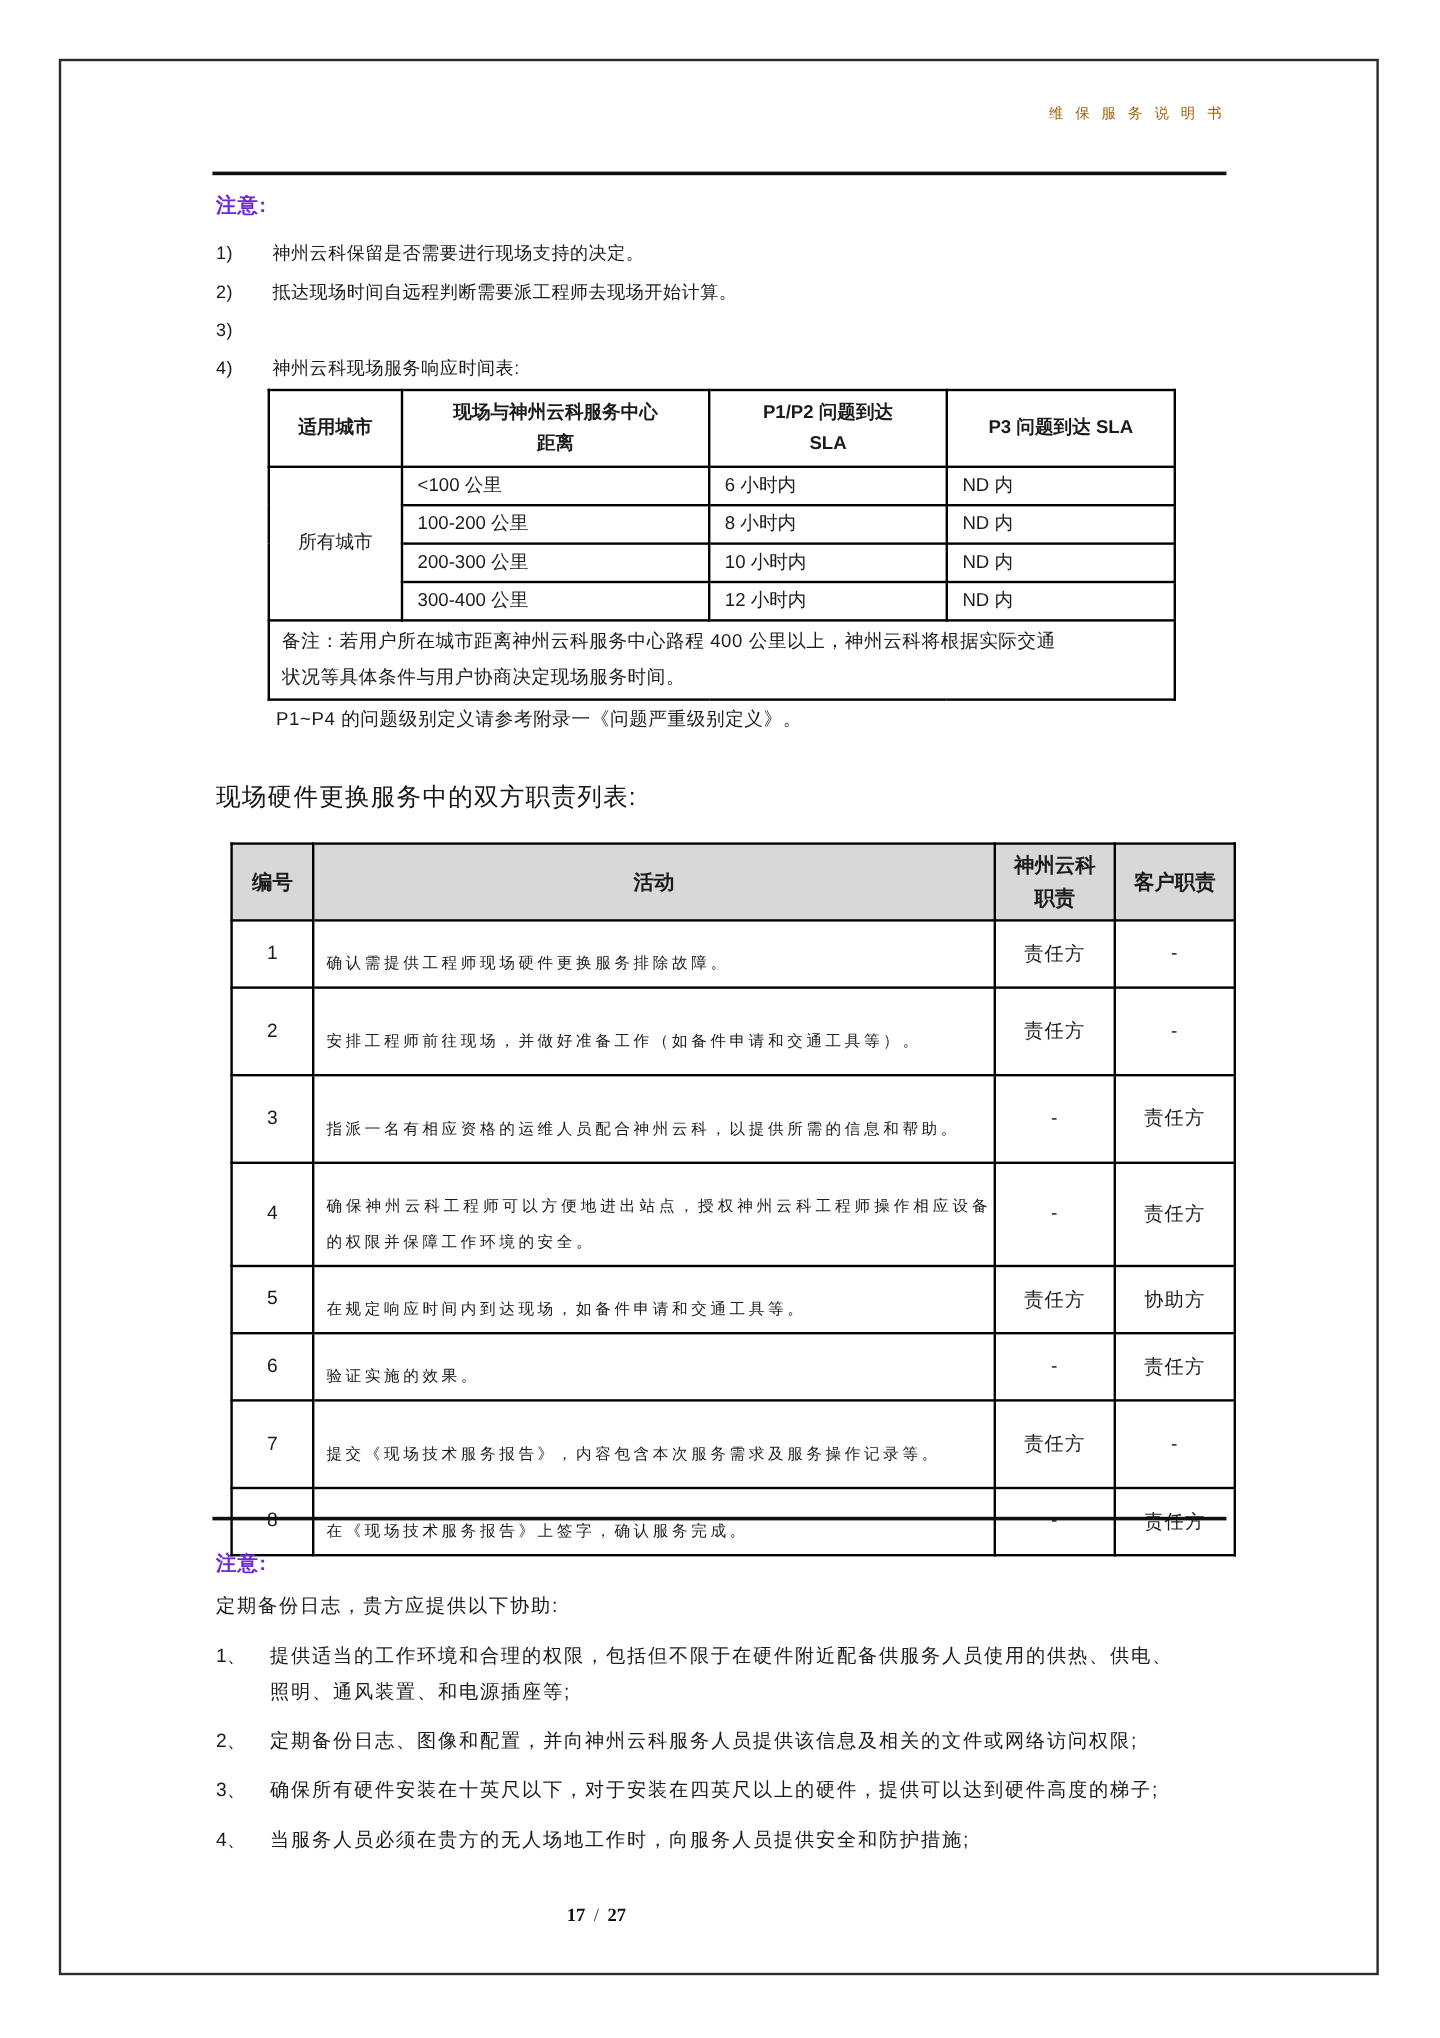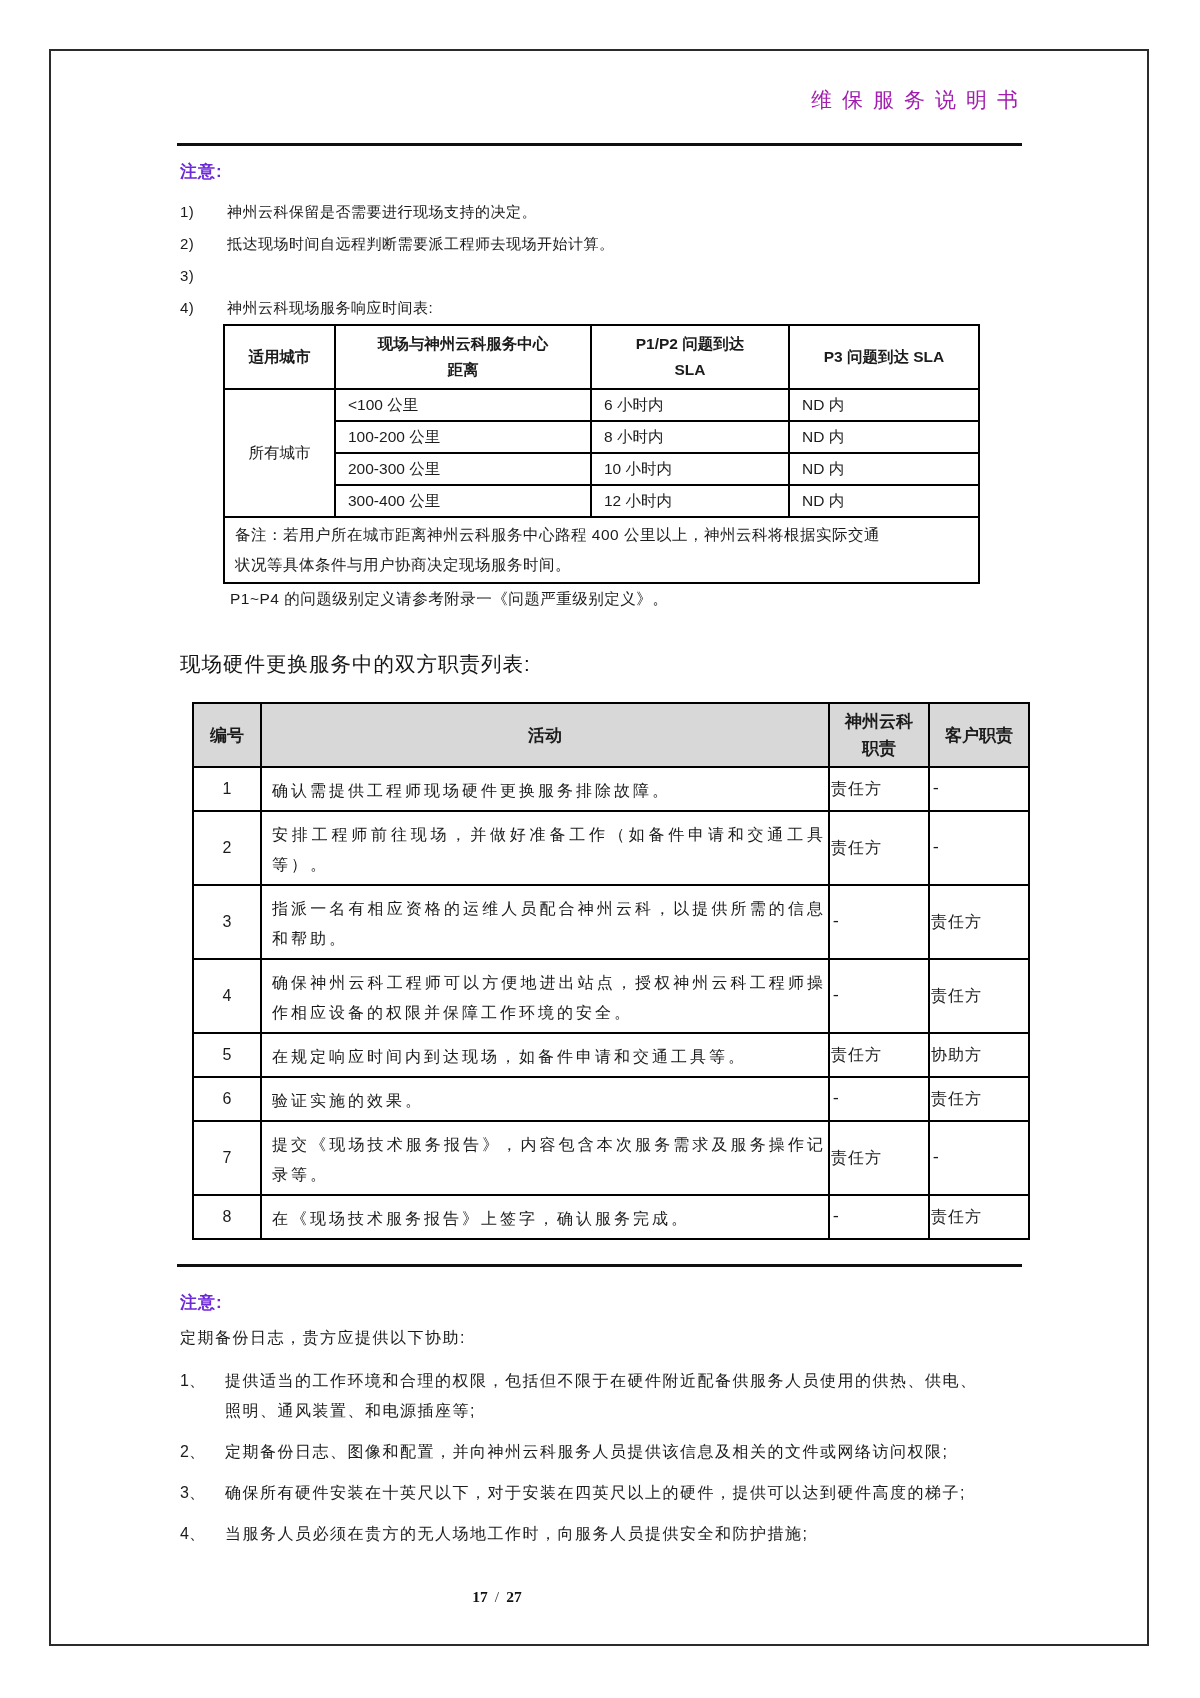--- a/index.html
+++ b/index.html
@@ -8,21 +8,21 @@
     font-family:"Liberation Sans","DejaVu Sans",sans-serif;
     color:#1b1b1b;
   }
   .page-border{
     position:absolute;left:49px;top:49px;width:1100px;height:1597px;
     border:2px solid #2b2b2b;box-sizing:border-box;
   }
   .doc-header{
     position:absolute;top:86px;right:172px;
     font-family:"Liberation Serif","DejaVu Serif",serif;
-    font-size:21px;letter-spacing:10px;color:#a21caf;
+    font-size:12px;letter-spacing:10px;color:#a16207;
   }
   .rule{position:absolute;left:177px;width:845px;height:3px;background:#101010;}
   .rule-top{top:143px;}
   .rule-bottom{top:1264px;}
   .notice-label{
     position:absolute;left:180px;font-size:17px;font-weight:bold;color:#6d28d9;
     letter-spacing:1px;
   }
   .notice-top-label{top:160px;}
   .notice-bottom-label{top:1291px;}
@@ -47,24 +47,24 @@
   .t-response .c-city{ text-align:center;padding:1px 2px;}
   .t-response .remark{height:66px;line-height:30px;padding:2px 8px 2px 10px;letter-spacing:0.5px;}
 
   
   .t-duty{left:192px;top:702px;width:836px;font-size:16px;}
   .t-duty th{font-weight:bold;text-align:center;vertical-align:middle;
     height:64px;line-height:27px;padding:2px 2px;background:#d8d8d8;font-size:17px;}
   .t-duty td{vertical-align:middle;}
   .t-duty .c-no{text-align:center;font-size:16px;}
   .t-duty .c-act{
-    text-align:justify;font-size:16px;letter-spacing:3px;line-height:30px;
-    padding:8px 2px 4px 10px;
-  }
-  .t-duty .c-role{font-size:16px;letter-spacing:1px;font-family:Liberation Mono, monospace;}
+    text-align:justify;font-size:13px;letter-spacing:3px;line-height:30px;
+    padding:20px 2px 4px 10px;
+  }
+  .t-duty .c-role{text-align:center;font-size:16px;letter-spacing:1px;}
   .h1row{height:44px;}
   .h2row{height:73px;}
 
   .p1p4-note{position:absolute;left:230px;top:589px;font-size:15.5px;letter-spacing:0.5px;}
   .section-title{position:absolute;left:180px;top:650px;font-size:20.5px;letter-spacing:1px;color:#151515;}
 
   .footer{
     position:absolute;left:0;top:1588px;width:994px;text-align:center;
     font-family:"Liberation Serif","DejaVu Serif",serif;font-size:15.5px;color:#111;
   }

